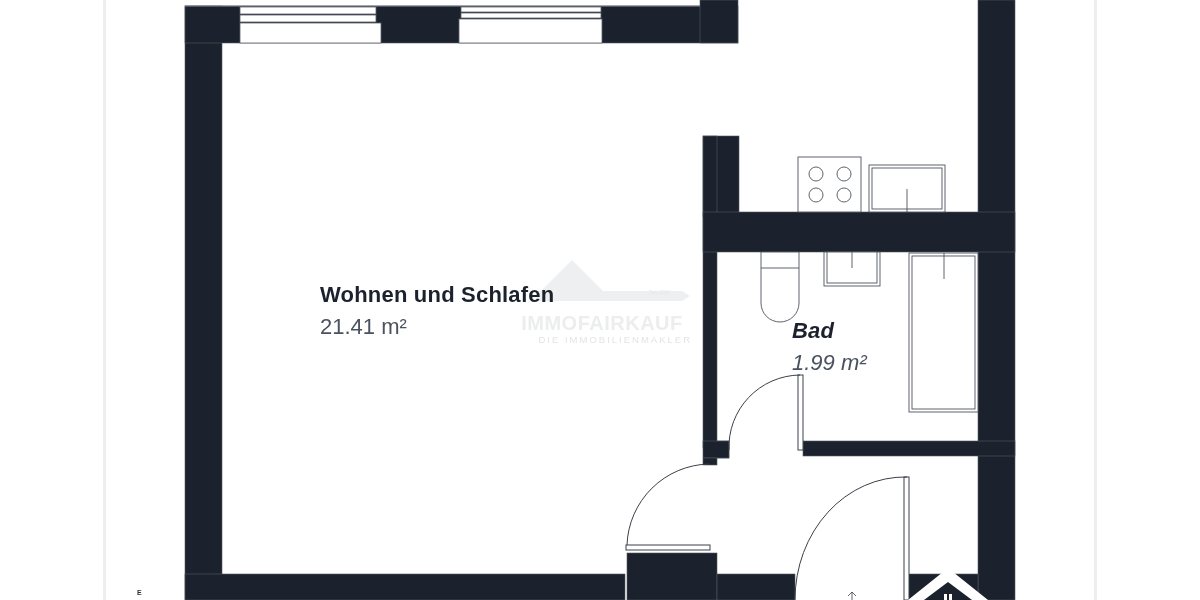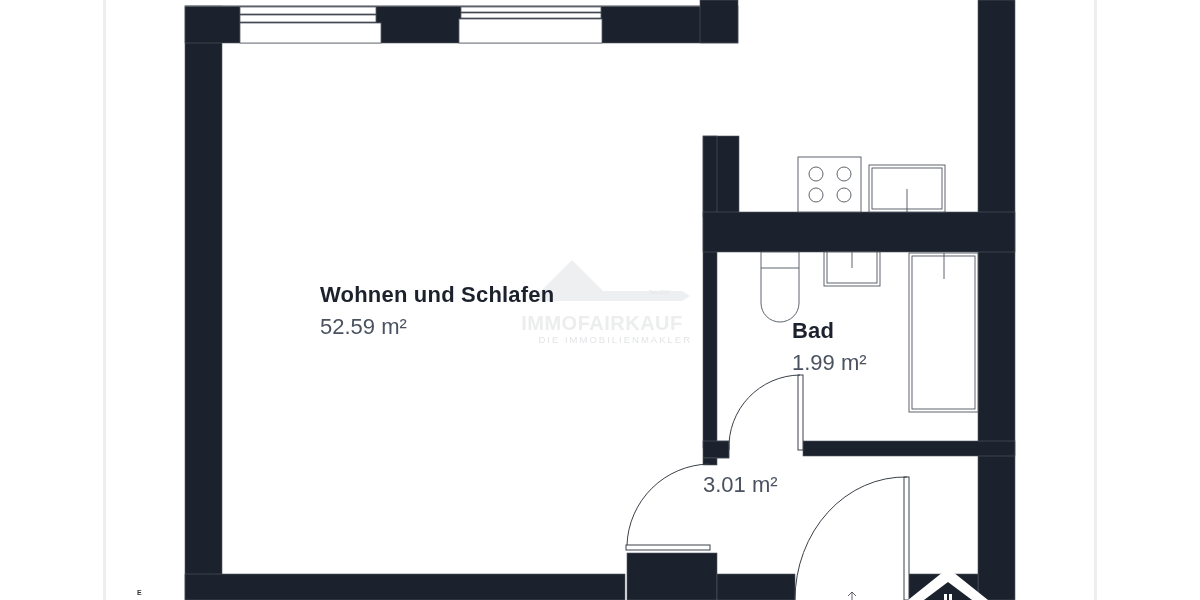--- a/index.html
+++ b/index.html
@@ -154,25 +154,24 @@
     <rect x="25" y="36" width="145" height="10" fill="#eeeff0"></rect>
     <polygon points="170,36 178,41 170,46" fill="#eeeff0"></polygon>
   </svg>
   <span class="wm-since">Seit 2020</span>
   <span class="wm-brand">IMMOFAIRKAUF</span>
   <span class="wm-tagline">DIE IMMOBILIENMAKLER</span>
 </div>
 
 <div class="room-label" style="left:320px; top:282px; width:300px;">
   <span class="room-name">Wohnen und Schlafen</span>
-  <span class="room-area">52.59 m²</span>
+  <span class="room-area">21.41 m²</span>
 </div>
 
-<div class="room-label" style="left:792px; top:318px; width:120px;">
+<div class="room-label" style="left:792px; top:318px; width:120px;font-style:italic;">
   <span class="room-name">Bad</span>
   <span class="room-area">1.99 m²</span>
 </div>
 
 <div class="room-label" style="left:703px; top:466px; width:120px;">
-  <span class="room-area">3.01 m²</span>
 </div>
 
 <span class="compass-letter">E</span>
 
 </body></html>

